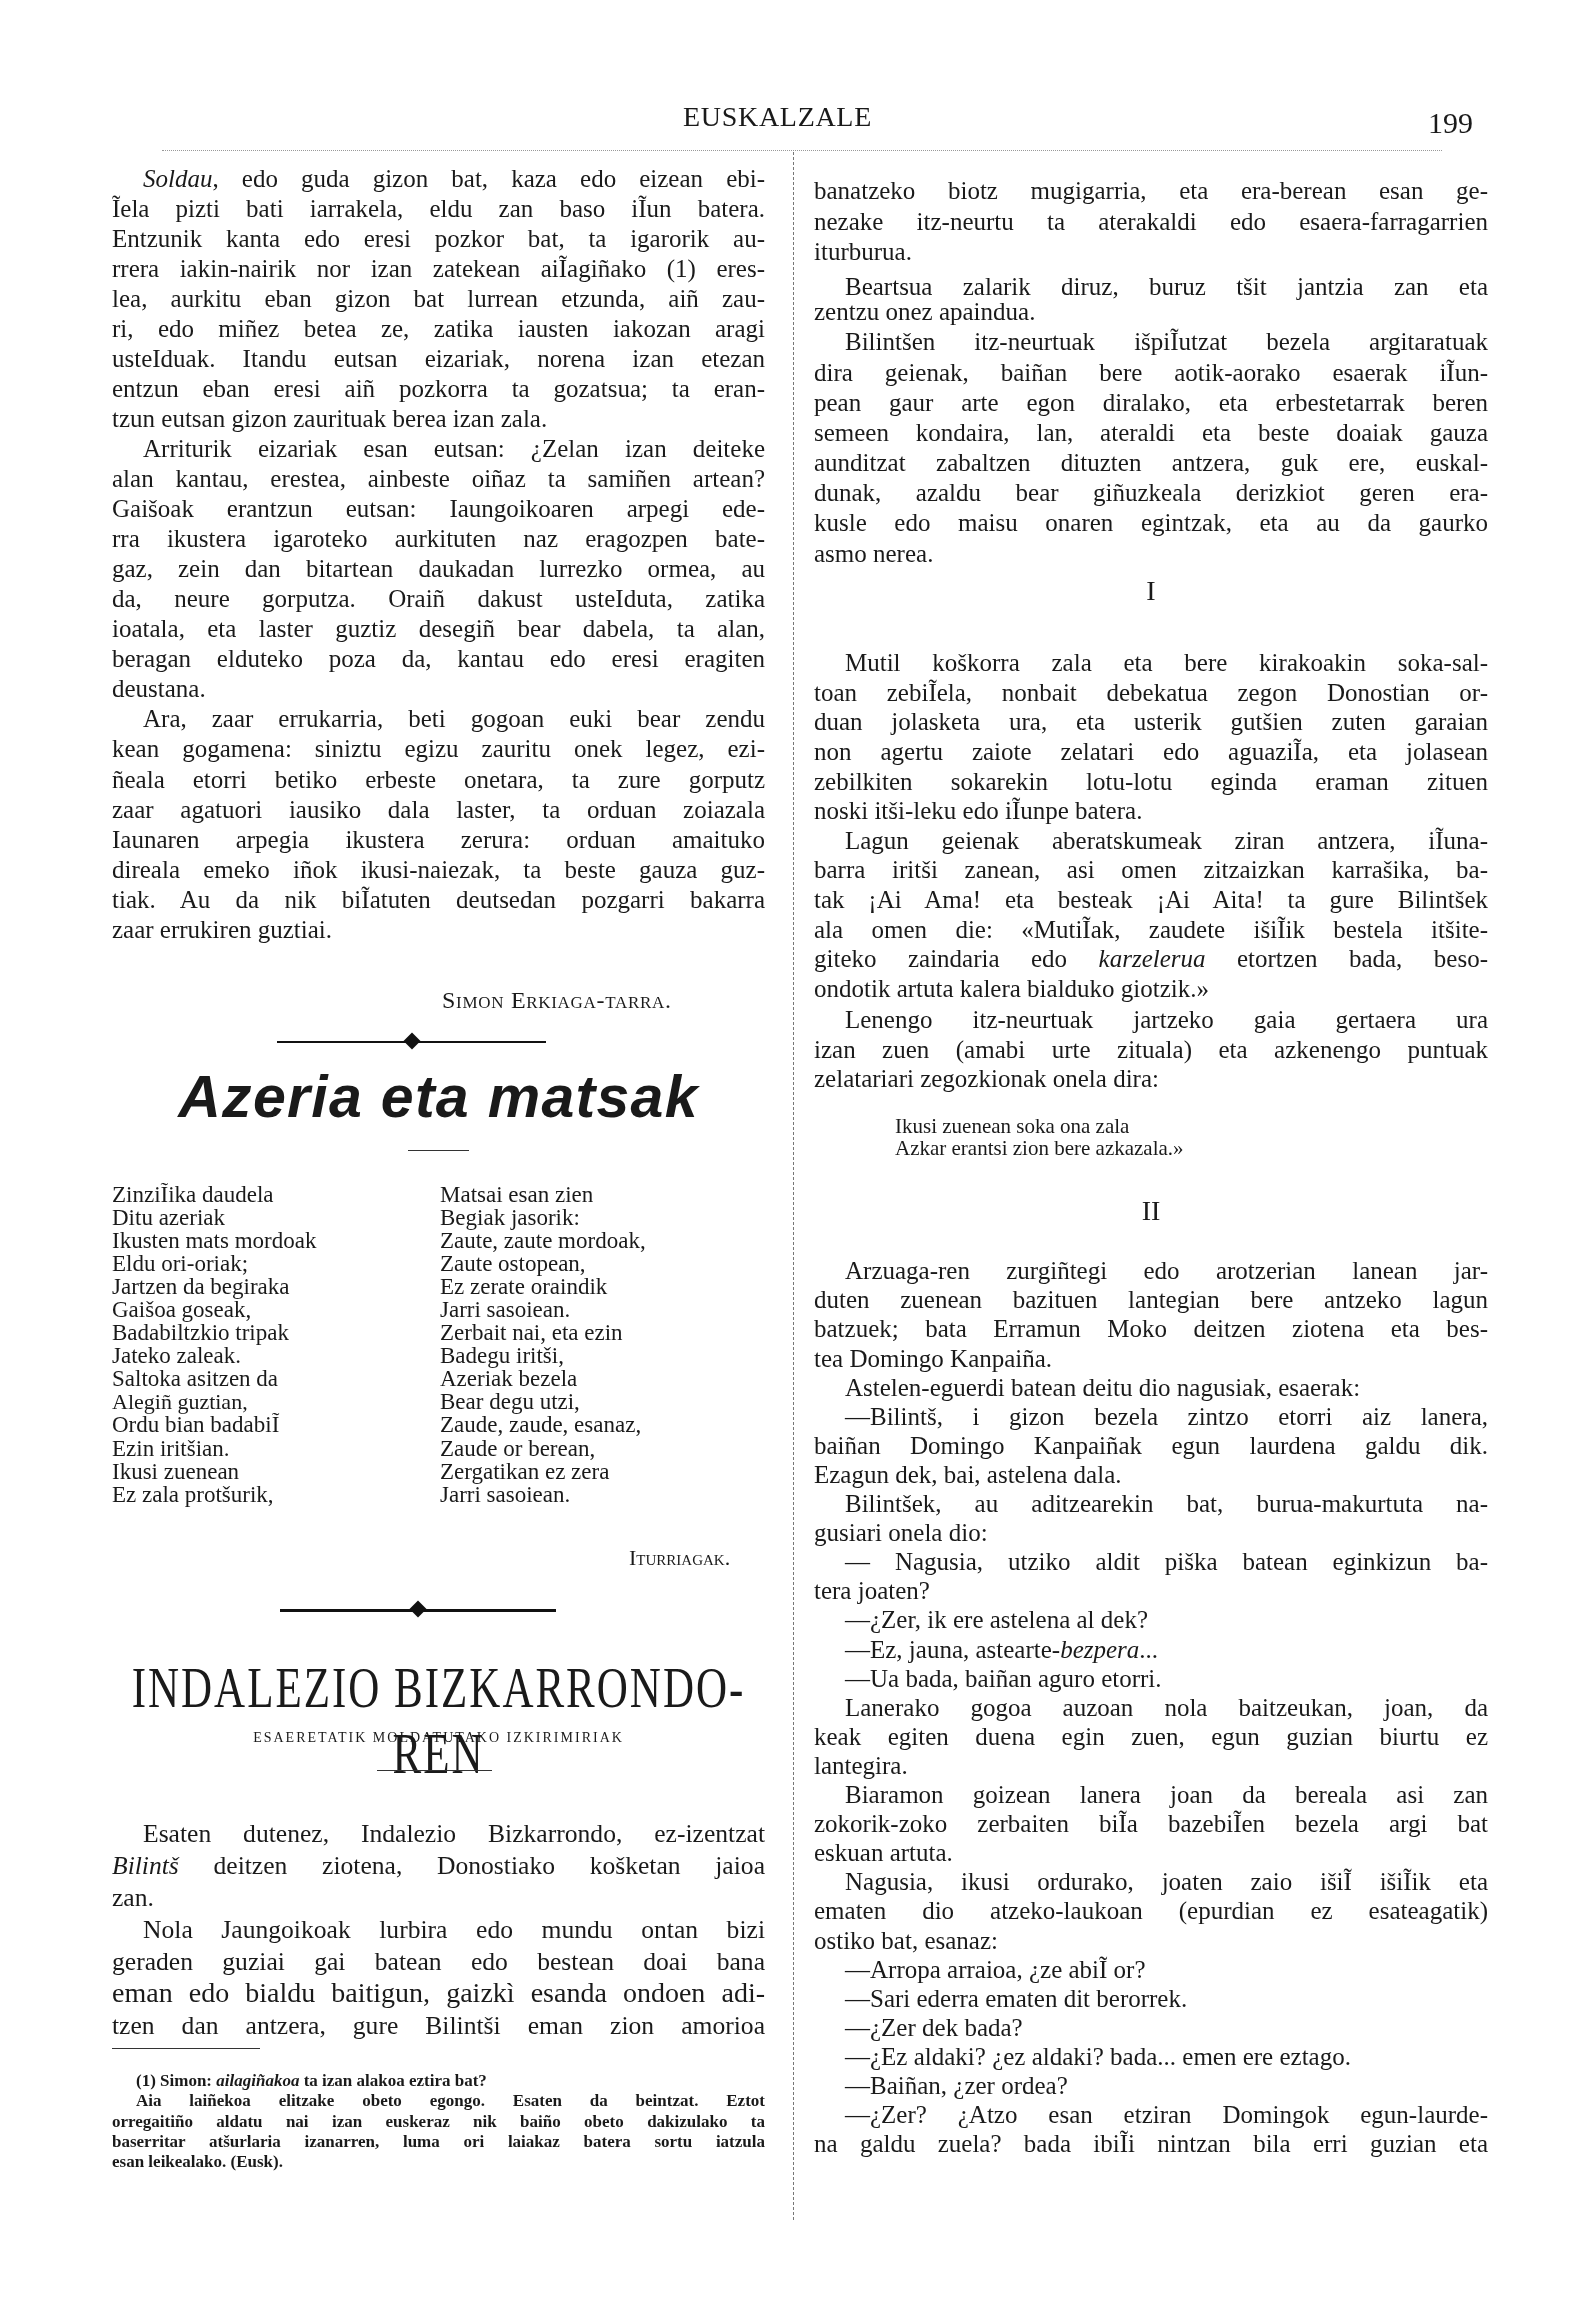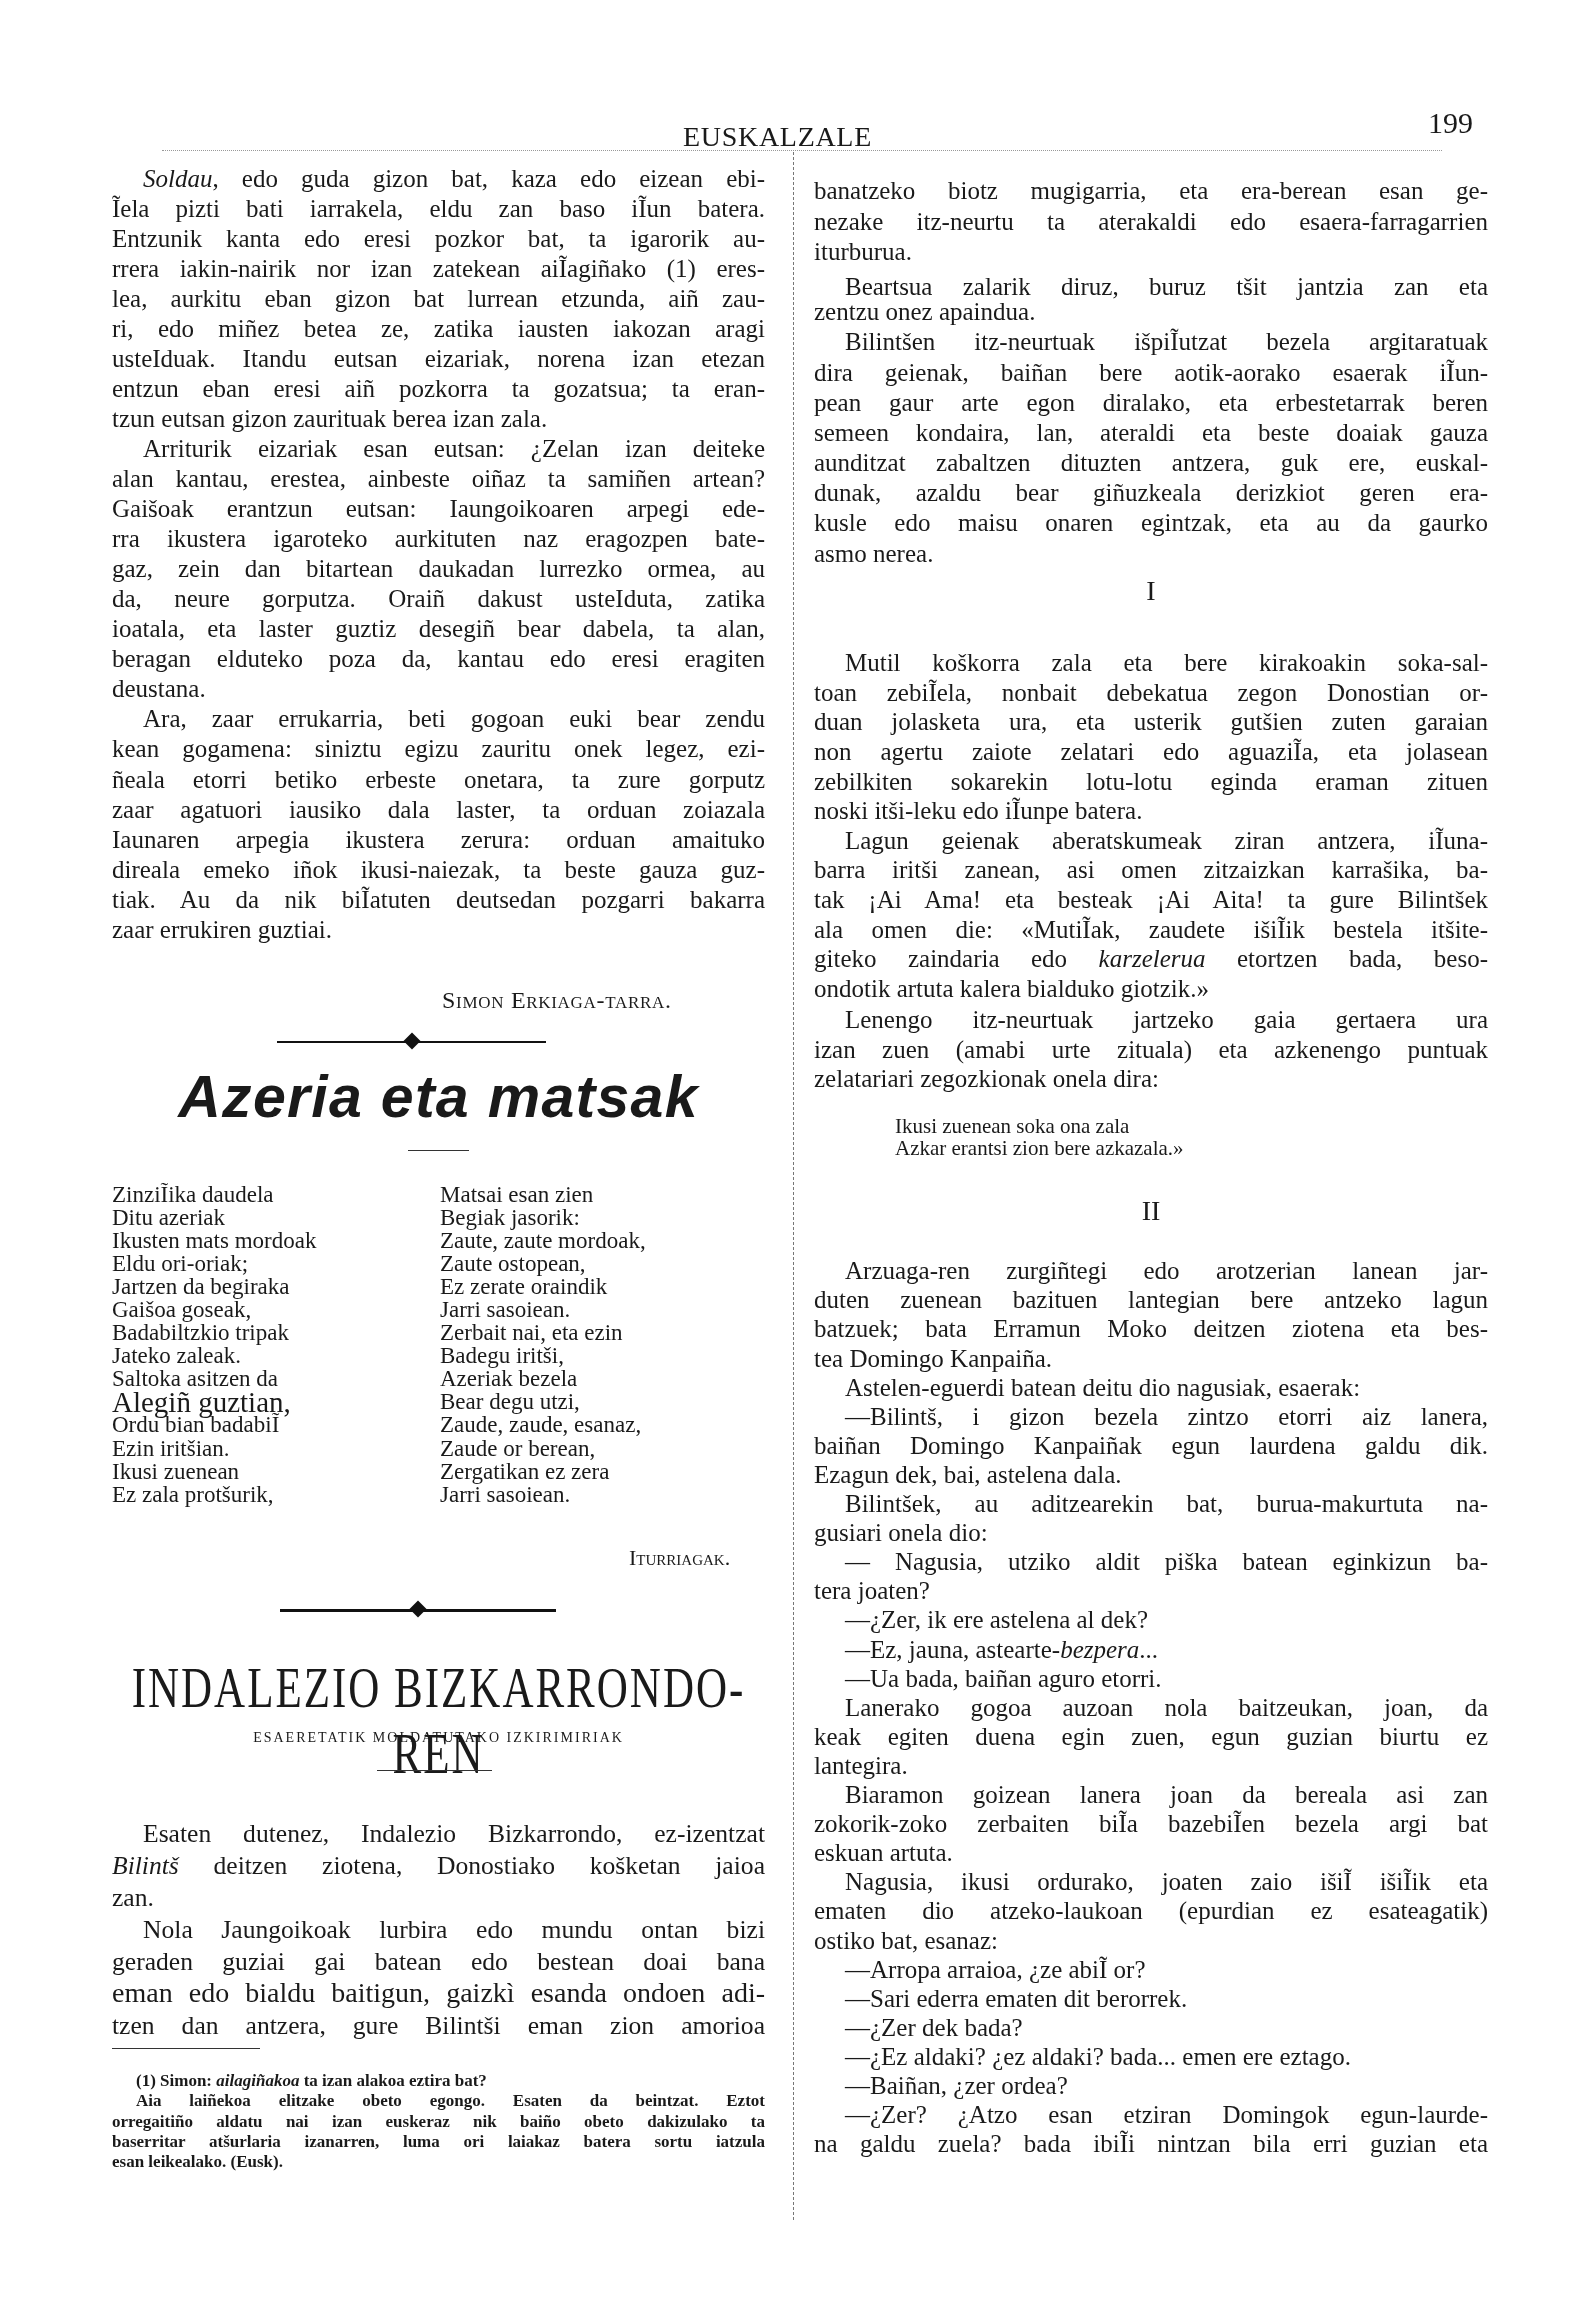--- a/index.html
+++ b/index.html
@@ -1,20 +1,20 @@
 <!DOCTYPE html>
 <html style="font-size:10.8px"><head>
 <meta charset="utf-8">
 <style>
   html, body { margin: 0; padding: 0; background: #ffffff; }
   body { width: 1591px; height: 2307px; position: relative; overflow: hidden;
          font-family: "Liberation Serif", "DejaVu Serif", serif; color: #1a1a1a; }
   .page { position: absolute; left: 0; top: 0; width: 1591px; height: 2307px; }
   .running-title { position: absolute; top: 101px; left: 0; width: 1555px; text-align: center;
-         font-size: 28px; letter-spacing: 0.7px; margin-top: 20px; }
+         font-size: 28px; letter-spacing: 0.7px; }
   .page-num { position: absolute; top: 106px; left: 1428px; font-size: 30px; }
   .header-rule { position: absolute; top: 150px; left: 162px; width: 1280px; border-top: 1.3px dotted #999; }
   .col-divider { position: absolute; top: 152px; left: 793px; height: 2068px; border-left: 1.3px dashed #777; }
   .col { position: absolute; }
   .col-left { left: 112px; width: 653px; }
   .col-right { left: 814px; width: 674px; }
   .ln { position: absolute; left: 0; white-space: nowrap; font-size: 25px; line-height: 30px; }
   .just { width: 100%; text-align: justify; text-align-last: justify; }
   .indent { padding-left: 31px; box-sizing: border-box; }
   .it { font-style: italic; }
@@ -88,21 +88,21 @@
     <div id="poem-left">
         <div class="ln" style="top: 1180px; left: 0px; font-size: 23px;">ZinziĨika daudela</div>
         <div class="ln" style="top: 1203px; left: 0px; font-size: 23px;">Ditu azeriak</div>
         <div class="ln" style="top: 1226px; left: 0px; font-size: 23px;">Ikusten mats mordoak</div>
         <div class="ln" style="top: 1249px; left: 0px; font-size: 23px;">Eldu ori-oriak;</div>
         <div class="ln" style="top: 1272px; left: 0px; font-size: 23px;">Jartzen da begiraka</div>
         <div class="ln" style="top: 1295px; left: 0px; font-size: 23px;">Gaišoa goseak,</div>
         <div class="ln" style="top: 1318px; left: 0px; font-size: 23px;">Badabiltzkio tripak</div>
         <div class="ln" style="top: 1341px; left: 0px; font-size: 23px;">Jateko zaleak.</div>
         <div class="ln" style="top: 1364px; left: 0px; font-size: 23px;">Saltoka asitzen da</div>
-        <div class="ln" style="top: 1387px; left: 0px; font-size: 29px;">Alegiñ guztian,</div>
+        <div class="ln" style="top: 1387px; left: 0px; font-size: 22px;">Alegiñ guztian,</div>
         <div class="ln" style="top: 1410px; left: 0px; font-size: 23px;">Ordu bian badabiĨ</div>
         <div class="ln" style="top: 1434px; left: 0px; font-size: 23px;">Ezin iritšian.</div>
         <div class="ln" style="top: 1457px; left: 0px; font-size: 23px;">Ikusi zuenean</div>
         <div class="ln" style="top: 1480px; left: 0px; font-size: 23px;">Ez zala protšurik,</div>
       </div>
     <div id="poem-right">
         <div class="ln" style="top: 1180px; left: 328px; font-size: 23px;">Matsai esan zien</div>
         <div class="ln" style="top: 1203px; left: 328px; font-size: 23px;">Begiak jasorik:</div>
         <div class="ln" style="top: 1226px; left: 328px; font-size: 23px;">Zaute, zaute mordoak,</div>
         <div class="ln" style="top: 1249px; left: 328px; font-size: 23px;">Zaute ostopean,</div>

